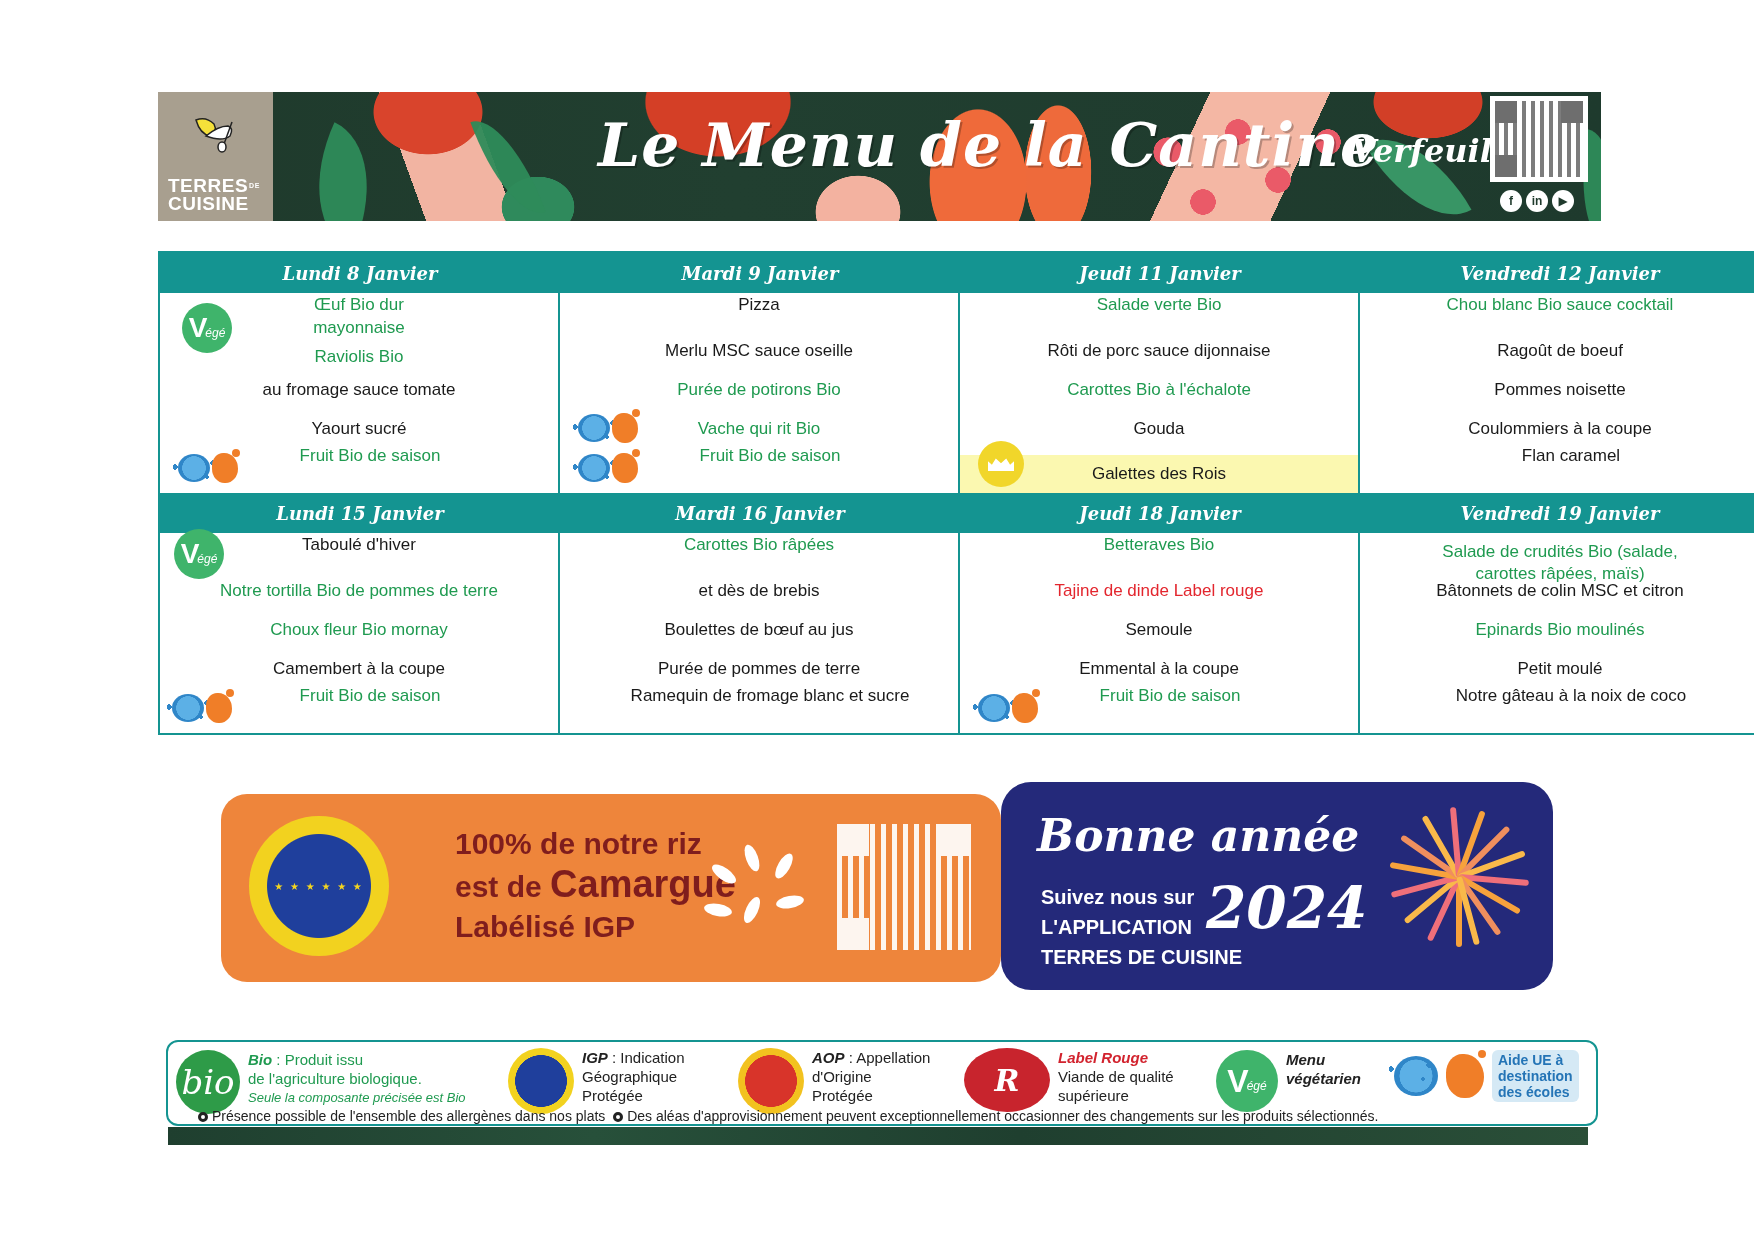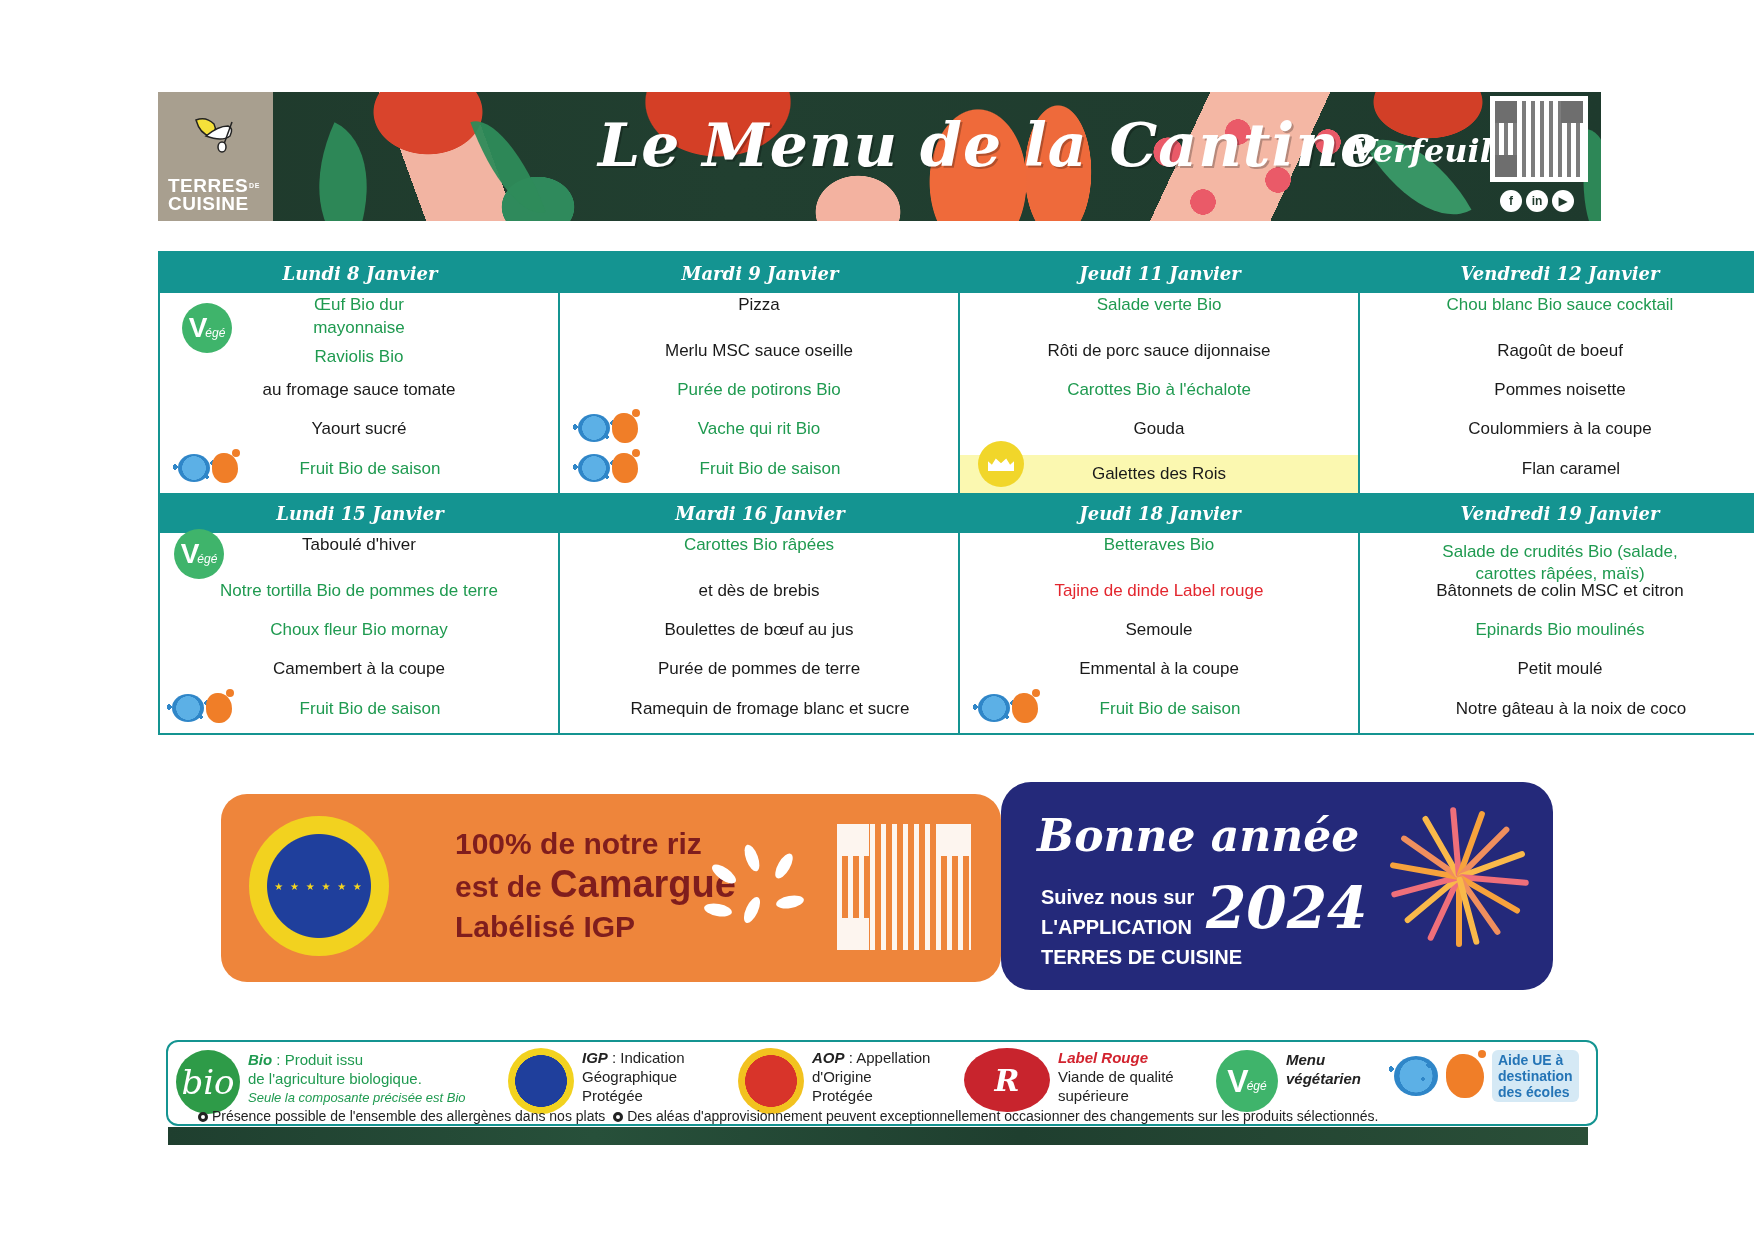--- a/index.html
+++ b/index.html
@@ -69,21 +69,21 @@
   .day-col { position: relative; border-right: 2px solid #149491; height: 200px; }
   .day-col:last-child { border-right: none; }
   .dish {
     position: absolute; left: 0; right: 0; text-align: center; font-size: 17px; line-height: 24px;
     white-space: nowrap;
   }
   .dish.bio { color: #1f9a50; }
   .dish.normal { color: #1a1a1a; }
   .dish.label-rouge { color: #e3262e; }
   .dish.highlight { background: #fbf8b0; }
-  .row-1 { top: 0; } .row-2 { top: 46px; } .row-3 { top: 85px; } .row-4 { top: 124px; } .row-5 { top: 164px; padding-left: 22px; }
+  .row-1 { top: 0; } .row-2 { top: 46px; } .row-3 { top: 85px; } .row-4 { top: 124px; } .row-5 { top: 151px; padding-left: 22px; }
   .row-1.two-line { top: 0; line-height: 23px; white-space: normal; }
 
   .vege-badge {
     position: absolute; width: 50px; height: 50px; border-radius: 50%; background: #3fb46b; color: #fff;
     font-weight: bold; font-size: 28px; display: flex; align-items: center; justify-content: center;
   }
   .vege-badge small { font-size: 12px; font-style: italic; font-weight: normal; margin-left: -2px; margin-top: 9px; }
   .aid-icons { position: absolute; left: 18px; display: flex; gap: 2px; align-items: center; }
   .milk-icon { width: 32px; height: 28px; border-radius: 50%; background: radial-gradient(circle, #5cb0e6 0 55%, #2f86c8 56% 100%); position: relative; }
   .milk-icon::after { content: ""; position: absolute; left: -5px; top: 3px; width: 42px; height: 22px;

